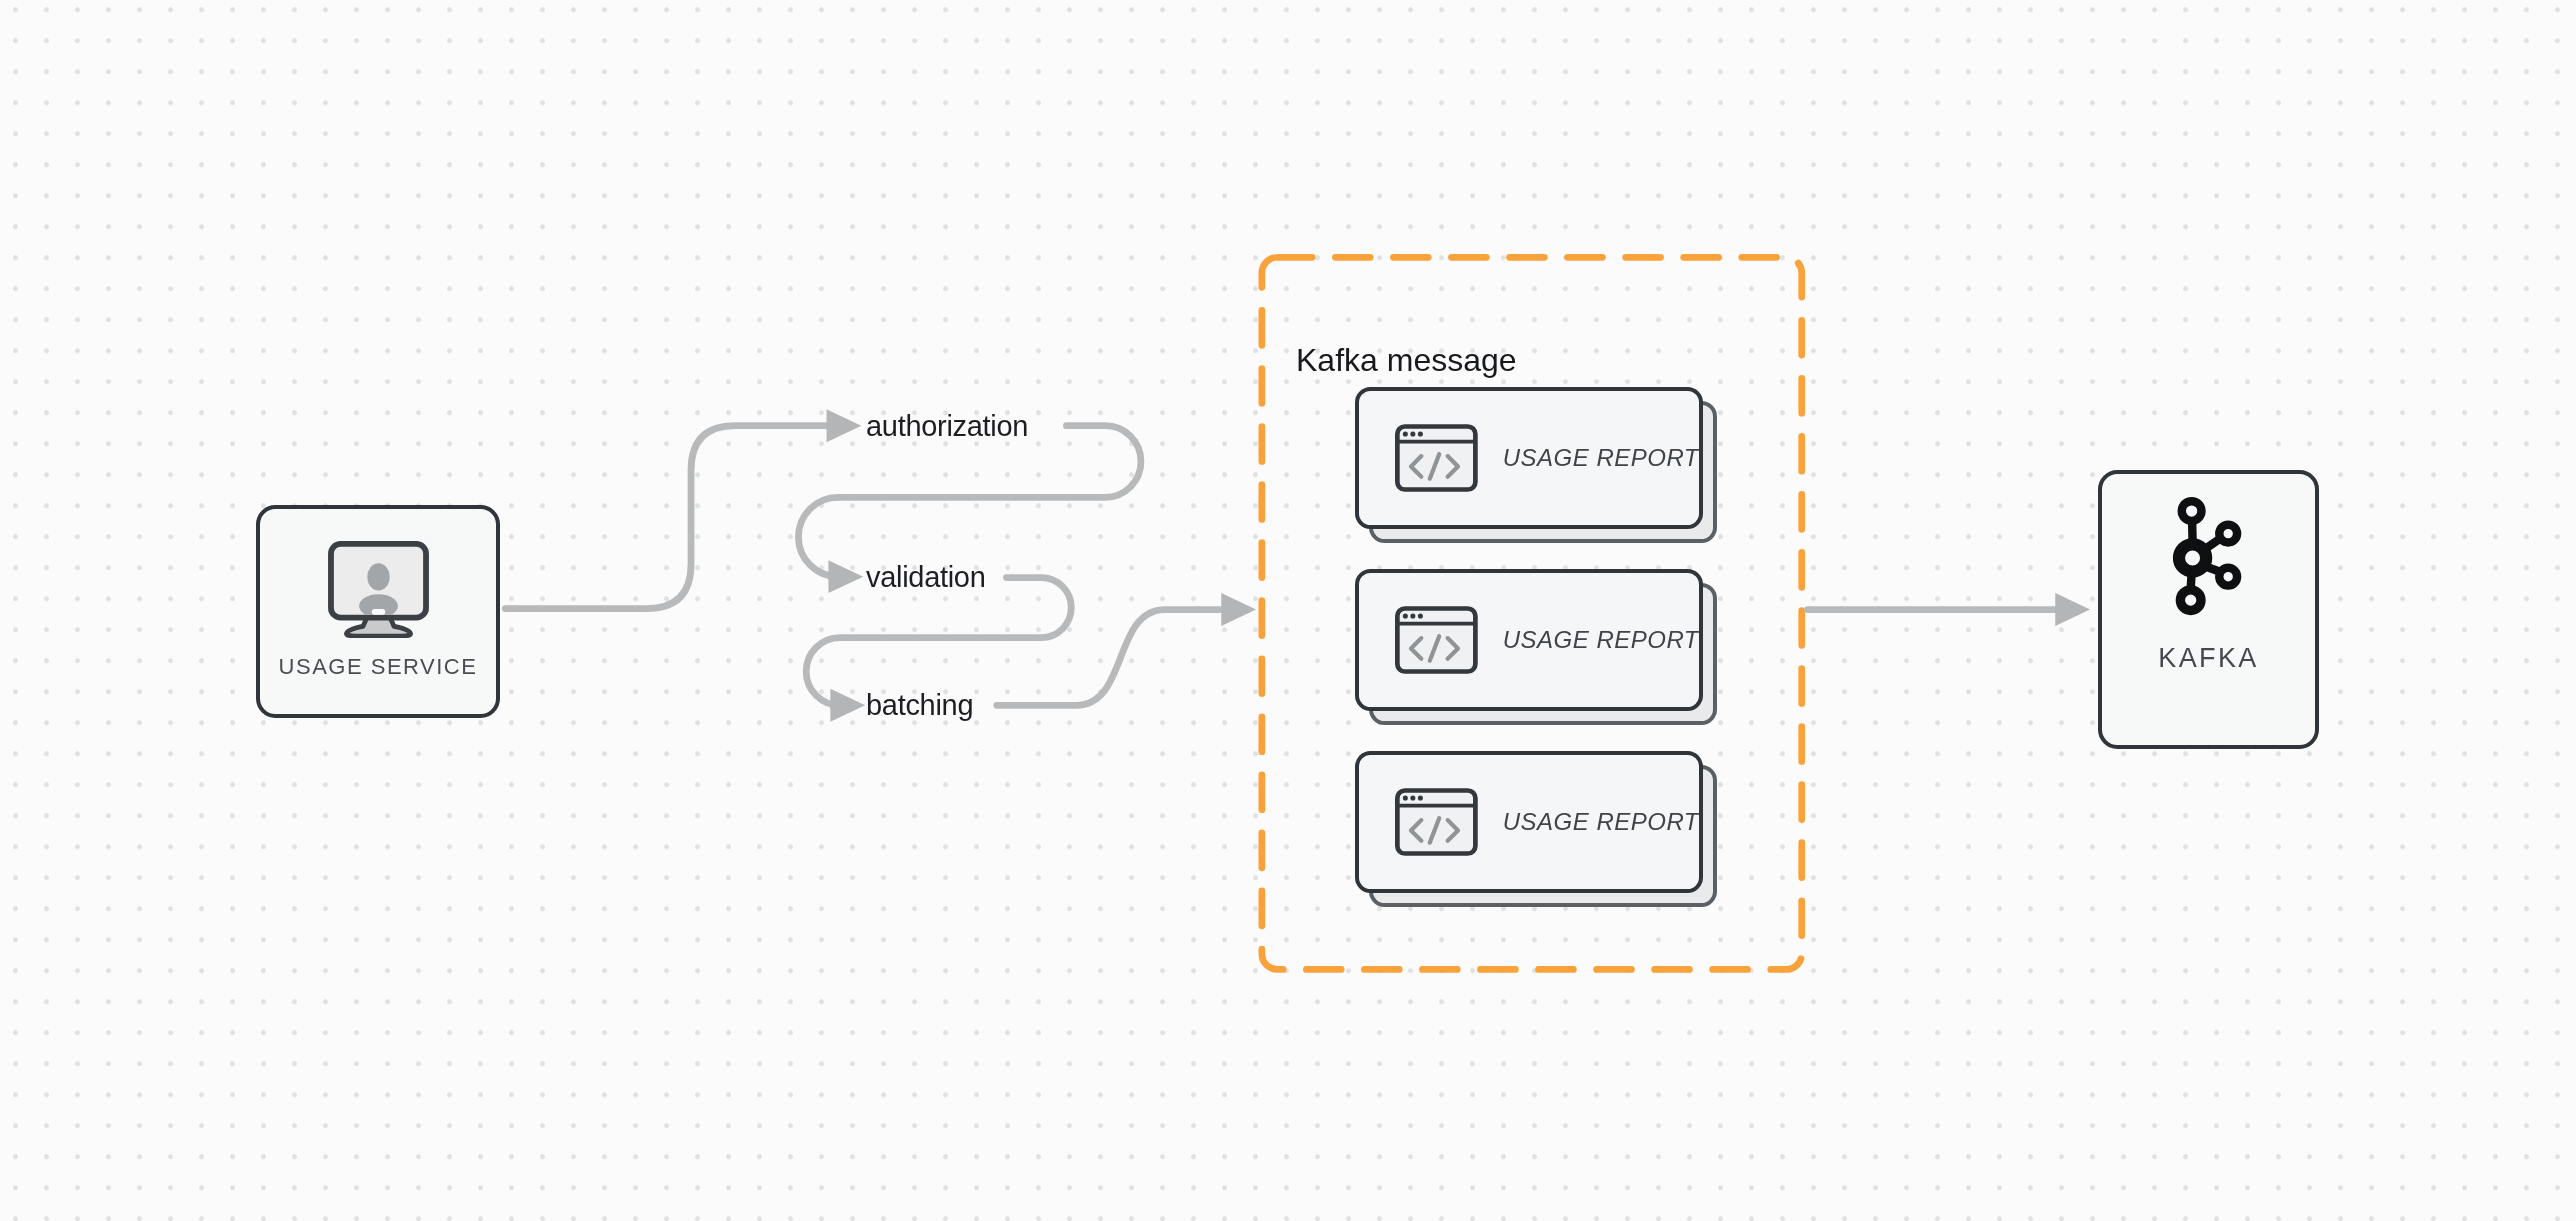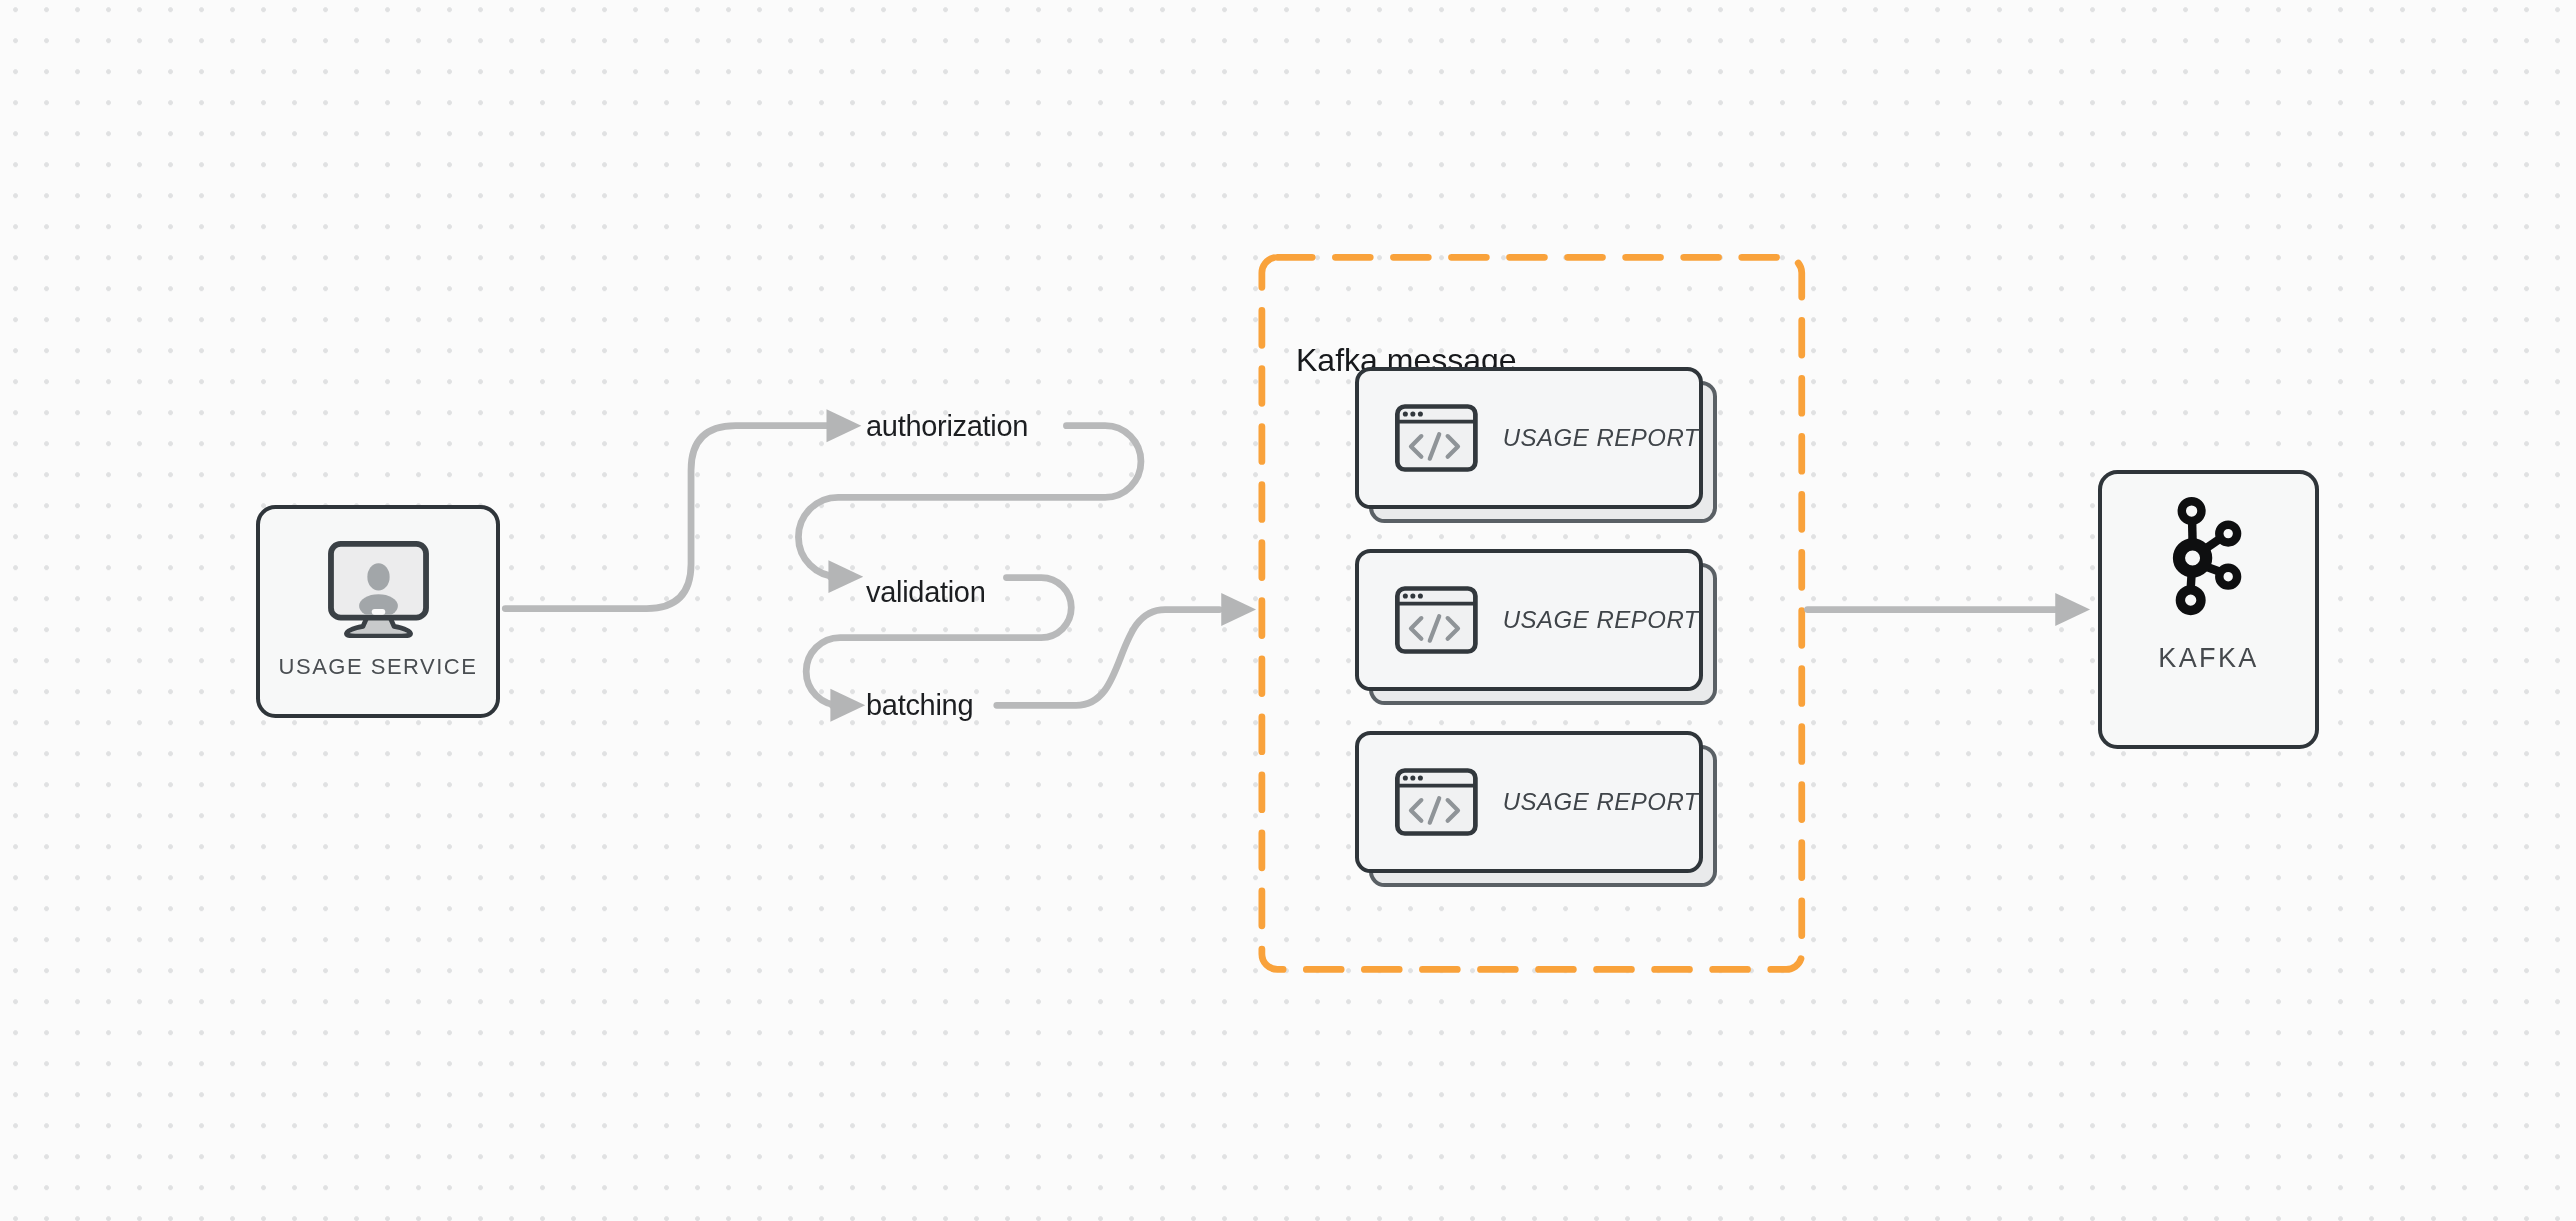--- a/index.html
+++ b/index.html
@@ -31,21 +31,21 @@
   .flow-label{
     position:absolute;left:866px;transform:translateY(-50%);
     font-size:29px;font-weight:500;color:#1c1e21;letter-spacing:-0.3px;white-space:nowrap;
   }
 
   
   .kafka-msg-title{
     position:absolute;left:1296px;top:324px;transform:translateY(-50%);
     font-size:32px;font-weight:500;color:#17191c;white-space:nowrap;margin-top:36px;
   }
-  .card{position:absolute;left:1355px;width:348px;height:142px;}
+  .card{position:absolute;left:1355px;width:348px;height:142px;margin-top:20px;}
   .card-back{
     position:absolute;left:13.5px;top:13.5px;width:348px;height:142px;box-sizing:border-box;
     background:#e9eaeb;border:4.8px solid #5a6065;border-radius:15.5px;
   }
   .card-front{
     position:absolute;left:0;top:0;width:348px;height:142px;box-sizing:border-box;
     background:#f5f6f7;border:4.8px solid #2f353a;border-radius:15.5px;
     display:flex;align-items:center;padding-left:36px;
   }
   .card-front .card-text{
@@ -90,21 +90,21 @@
       <g clip-path="url(#screenClip)" fill="#a2a6a9">
         <ellipse cx="52" cy="37" rx="11.5" ry="14"></ellipse>
         <ellipse cx="52" cy="67" rx="20" ry="12"></ellipse>
       </g>
       <rect x="45" y="70" width="14" height="6" rx="3" fill="#fbfbfb"></rect>
     </svg>
     <div class="node-label">USAGE SERVICE</div>
   </div>
 
   <div class="flow-label" style="top:426px">authorization</div>
-  <div class="flow-label" style="top:592px">validation</div>
+  <div class="flow-label" style="top:577px">validation</div>
   <div class="flow-label" style="top:705px">batching</div>
 
   <div class="kafka-msg-title">Kafka message</div>
 
   <div class="card" style="top:367px">
     <div class="card-back"></div>
     <div class="card-front">
       <svg width="85" height="70" viewBox="0 0 88 72">
         <rect x="2.5" y="2.5" width="83" height="67" rx="8" fill="#f0f1f2" stroke="#32383d" stroke-width="5"></rect>
         <line x1="2.5" y1="18.5" x2="85.5" y2="18.5" stroke="#32383d" stroke-width="4"></line>

